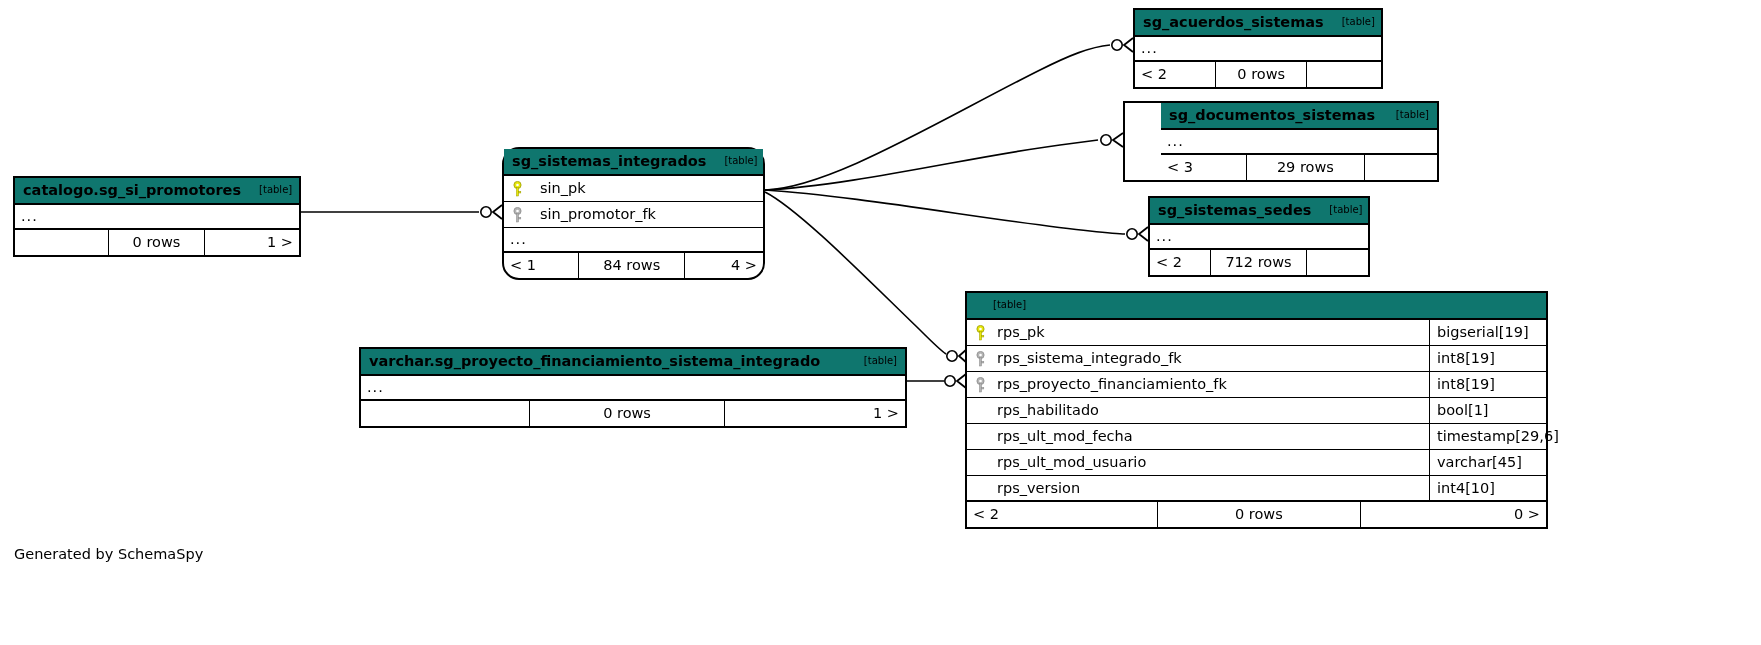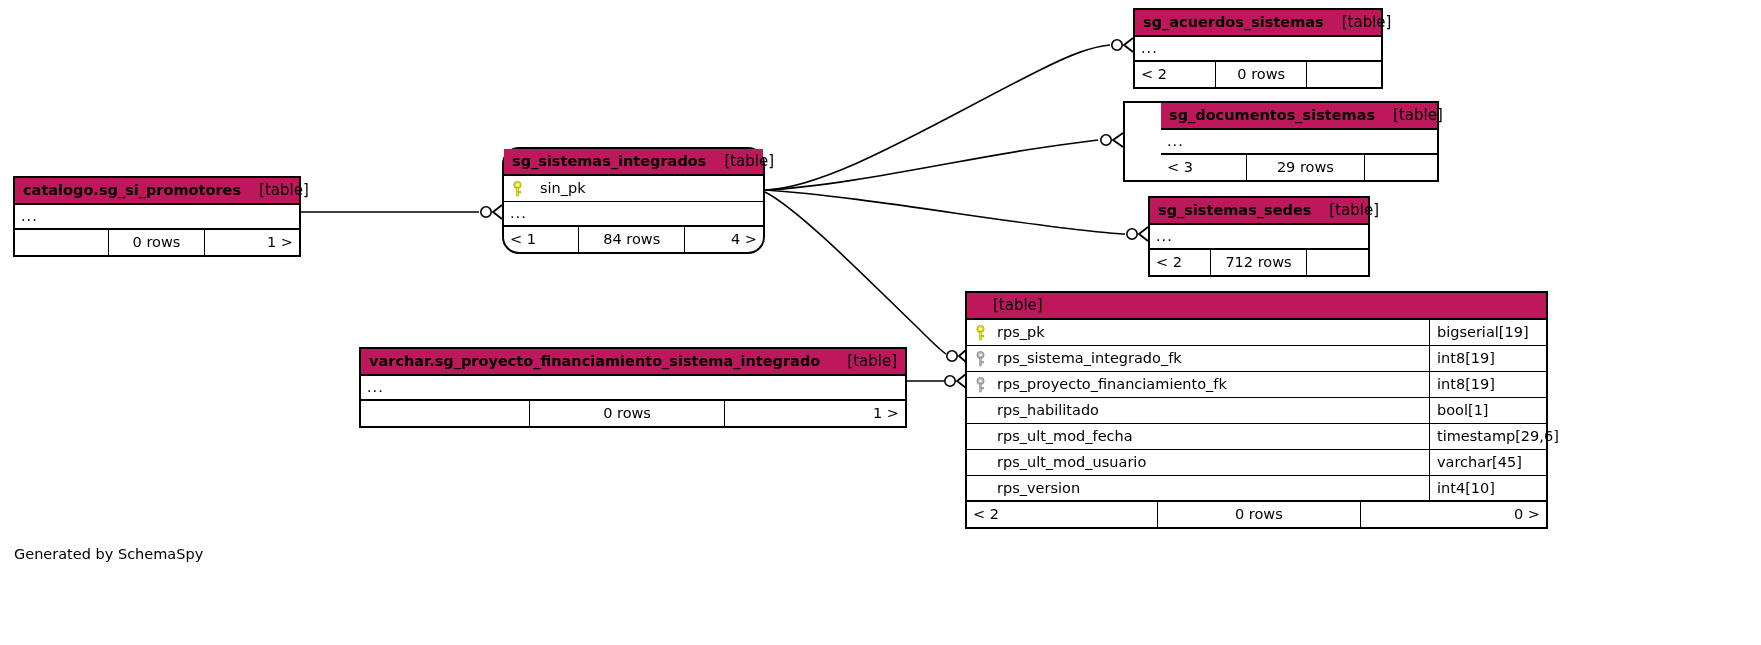--- a/index.html
+++ b/index.html
@@ -32,36 +32,36 @@
   
   .node {
     position: absolute;
     background: #ffffff;
     border: 2px solid #000000;
     box-sizing: border-box;
     font-size: 14.5px;
     line-height: 1;
   }
   .node .title-row {
-    background: #be185d;
+    background: #0f766e;
     border-bottom: 2px solid #000000;
     display: flex;
     align-items: center;
     justify-content: space-between;
     padding: 5px 8px 6px 8px;
     box-sizing: border-box;
     height: 27px;
   }
   .node .title-name {
     font-weight: bold;
     font-size: 14.5px;
     white-space: nowrap;
   }
   .node .title-tag {
-    font-size: 15px;
+    font-size: 10px;
     font-weight: normal;
     padding-left: 18px;
     white-space: nowrap;
   }
 
   .col-row {
     display: flex;
     align-items: center;
     height: 26px;
     box-sizing: border-box;
@@ -207,20 +207,31 @@
         <svg class="key-icon" width="11" height="16" viewBox="0 0 11 16" xmlns="http://www.w3.org/2000/svg">
           <circle cx="5.5" cy="4" r="3.6" fill="#e8e80a" stroke="#9a9a00" stroke-width="0.8"></circle>
           <circle cx="5.5" cy="4" r="1.3" fill="#ffffff"></circle>
           <rect x="4.4" y="6.6" width="2.2" height="8.4" fill="#e8e80a" stroke="#9a9a00" stroke-width="0.5"></rect>
           <rect x="6.6" y="10.4" width="2.2" height="1.6" fill="#e8e80a" stroke="#9a9a00" stroke-width="0.5"></rect>
         </svg>
       </span>
       <span class="col-name" style="padding-left:10px">sin_pk</span>
     </div>
 
+    <div class="col-row">
+      <span class="col-key">
+        <svg class="key-icon" width="11" height="16" viewBox="0 0 11 16" xmlns="http://www.w3.org/2000/svg">
+          <circle cx="5.5" cy="4" r="3.6" fill="#b4b4b4" stroke="#8a8a8a" stroke-width="0.8"></circle>
+          <circle cx="5.5" cy="4" r="1.3" fill="#ffffff"></circle>
+          <rect x="4.4" y="6.6" width="2.2" height="8.4" fill="#b4b4b4" stroke="#8a8a8a" stroke-width="0.5"></rect>
+          <rect x="6.6" y="10.4" width="2.2" height="1.6" fill="#b4b4b4" stroke="#8a8a8a" stroke-width="0.5"></rect>
+        </svg>
+      </span>
+      <span class="col-name" style="padding-left:10px">sin_promotor_fk</span>
+    </div>
 
     <div class="ellipsis-row">...</div>
     <div class="foot-row">
       <div class="foot-cell foot-left" style="width:29%">&lt; 1</div>
       <div class="foot-cell foot-center" style="width:41%">84 rows</div>
       <div class="foot-cell foot-right" style="width:30%">4 &gt;</div>
     </div>
   </div>
 
   <div class="node" id="node-acuerdos">

